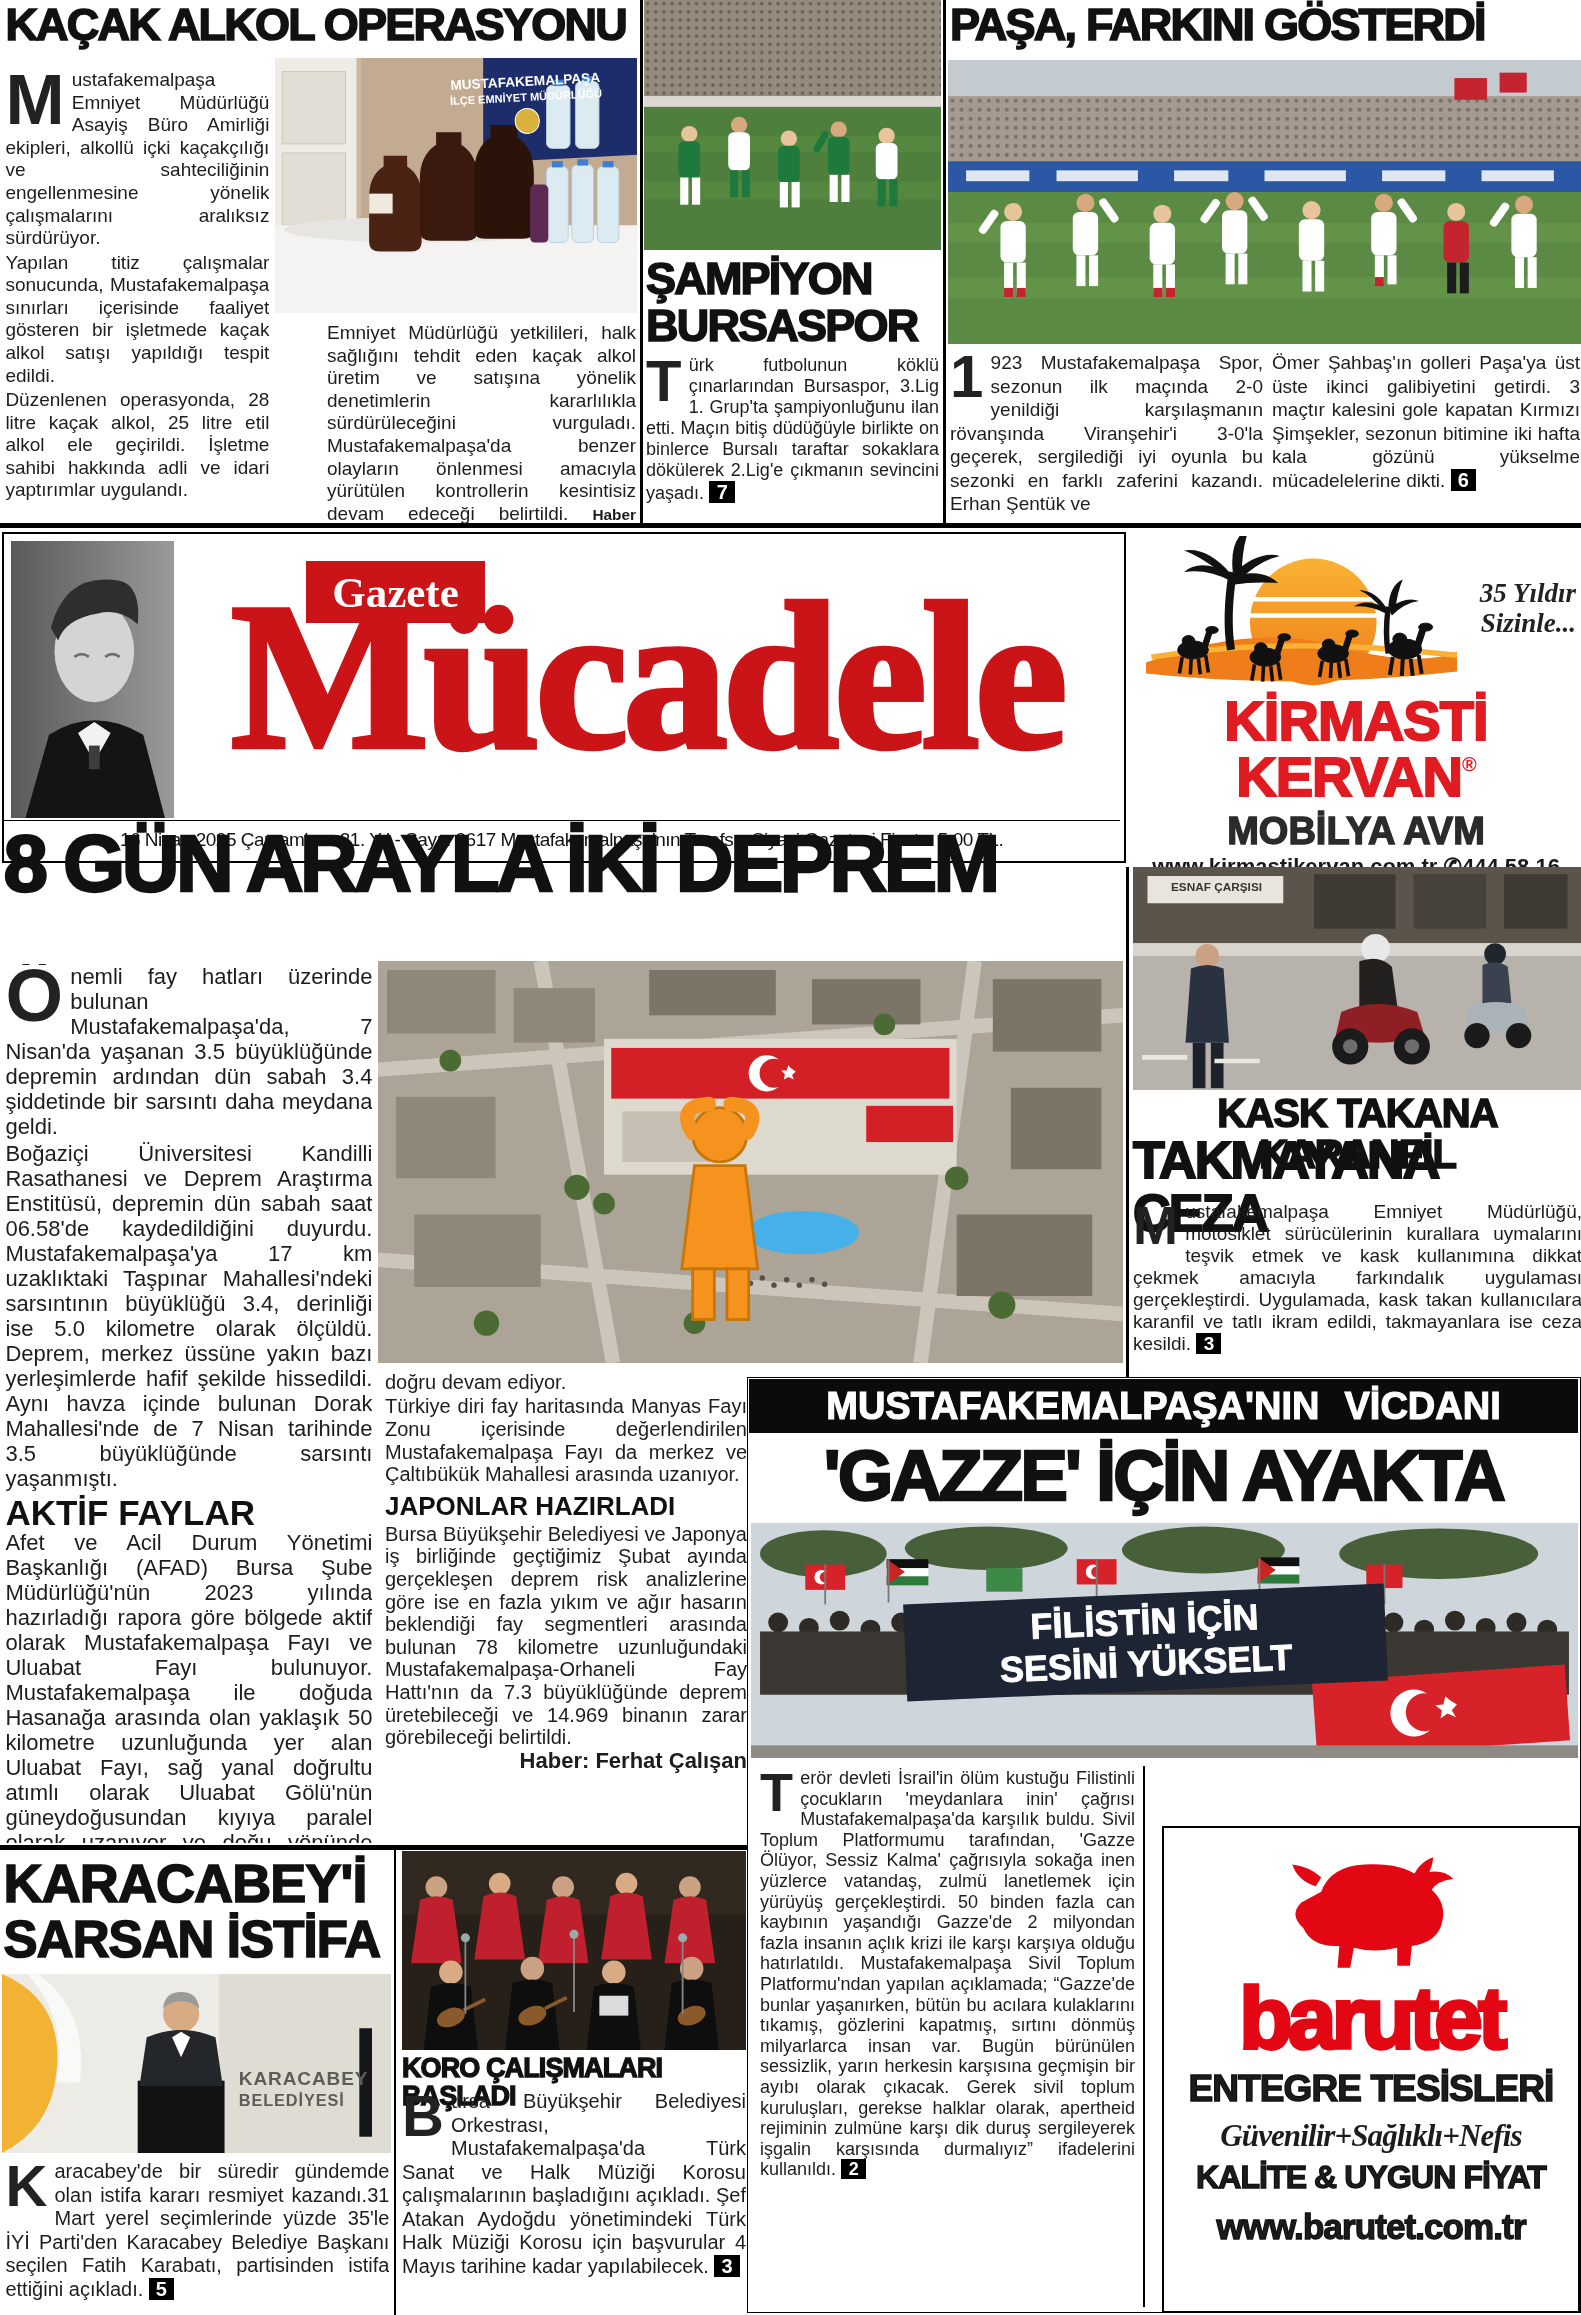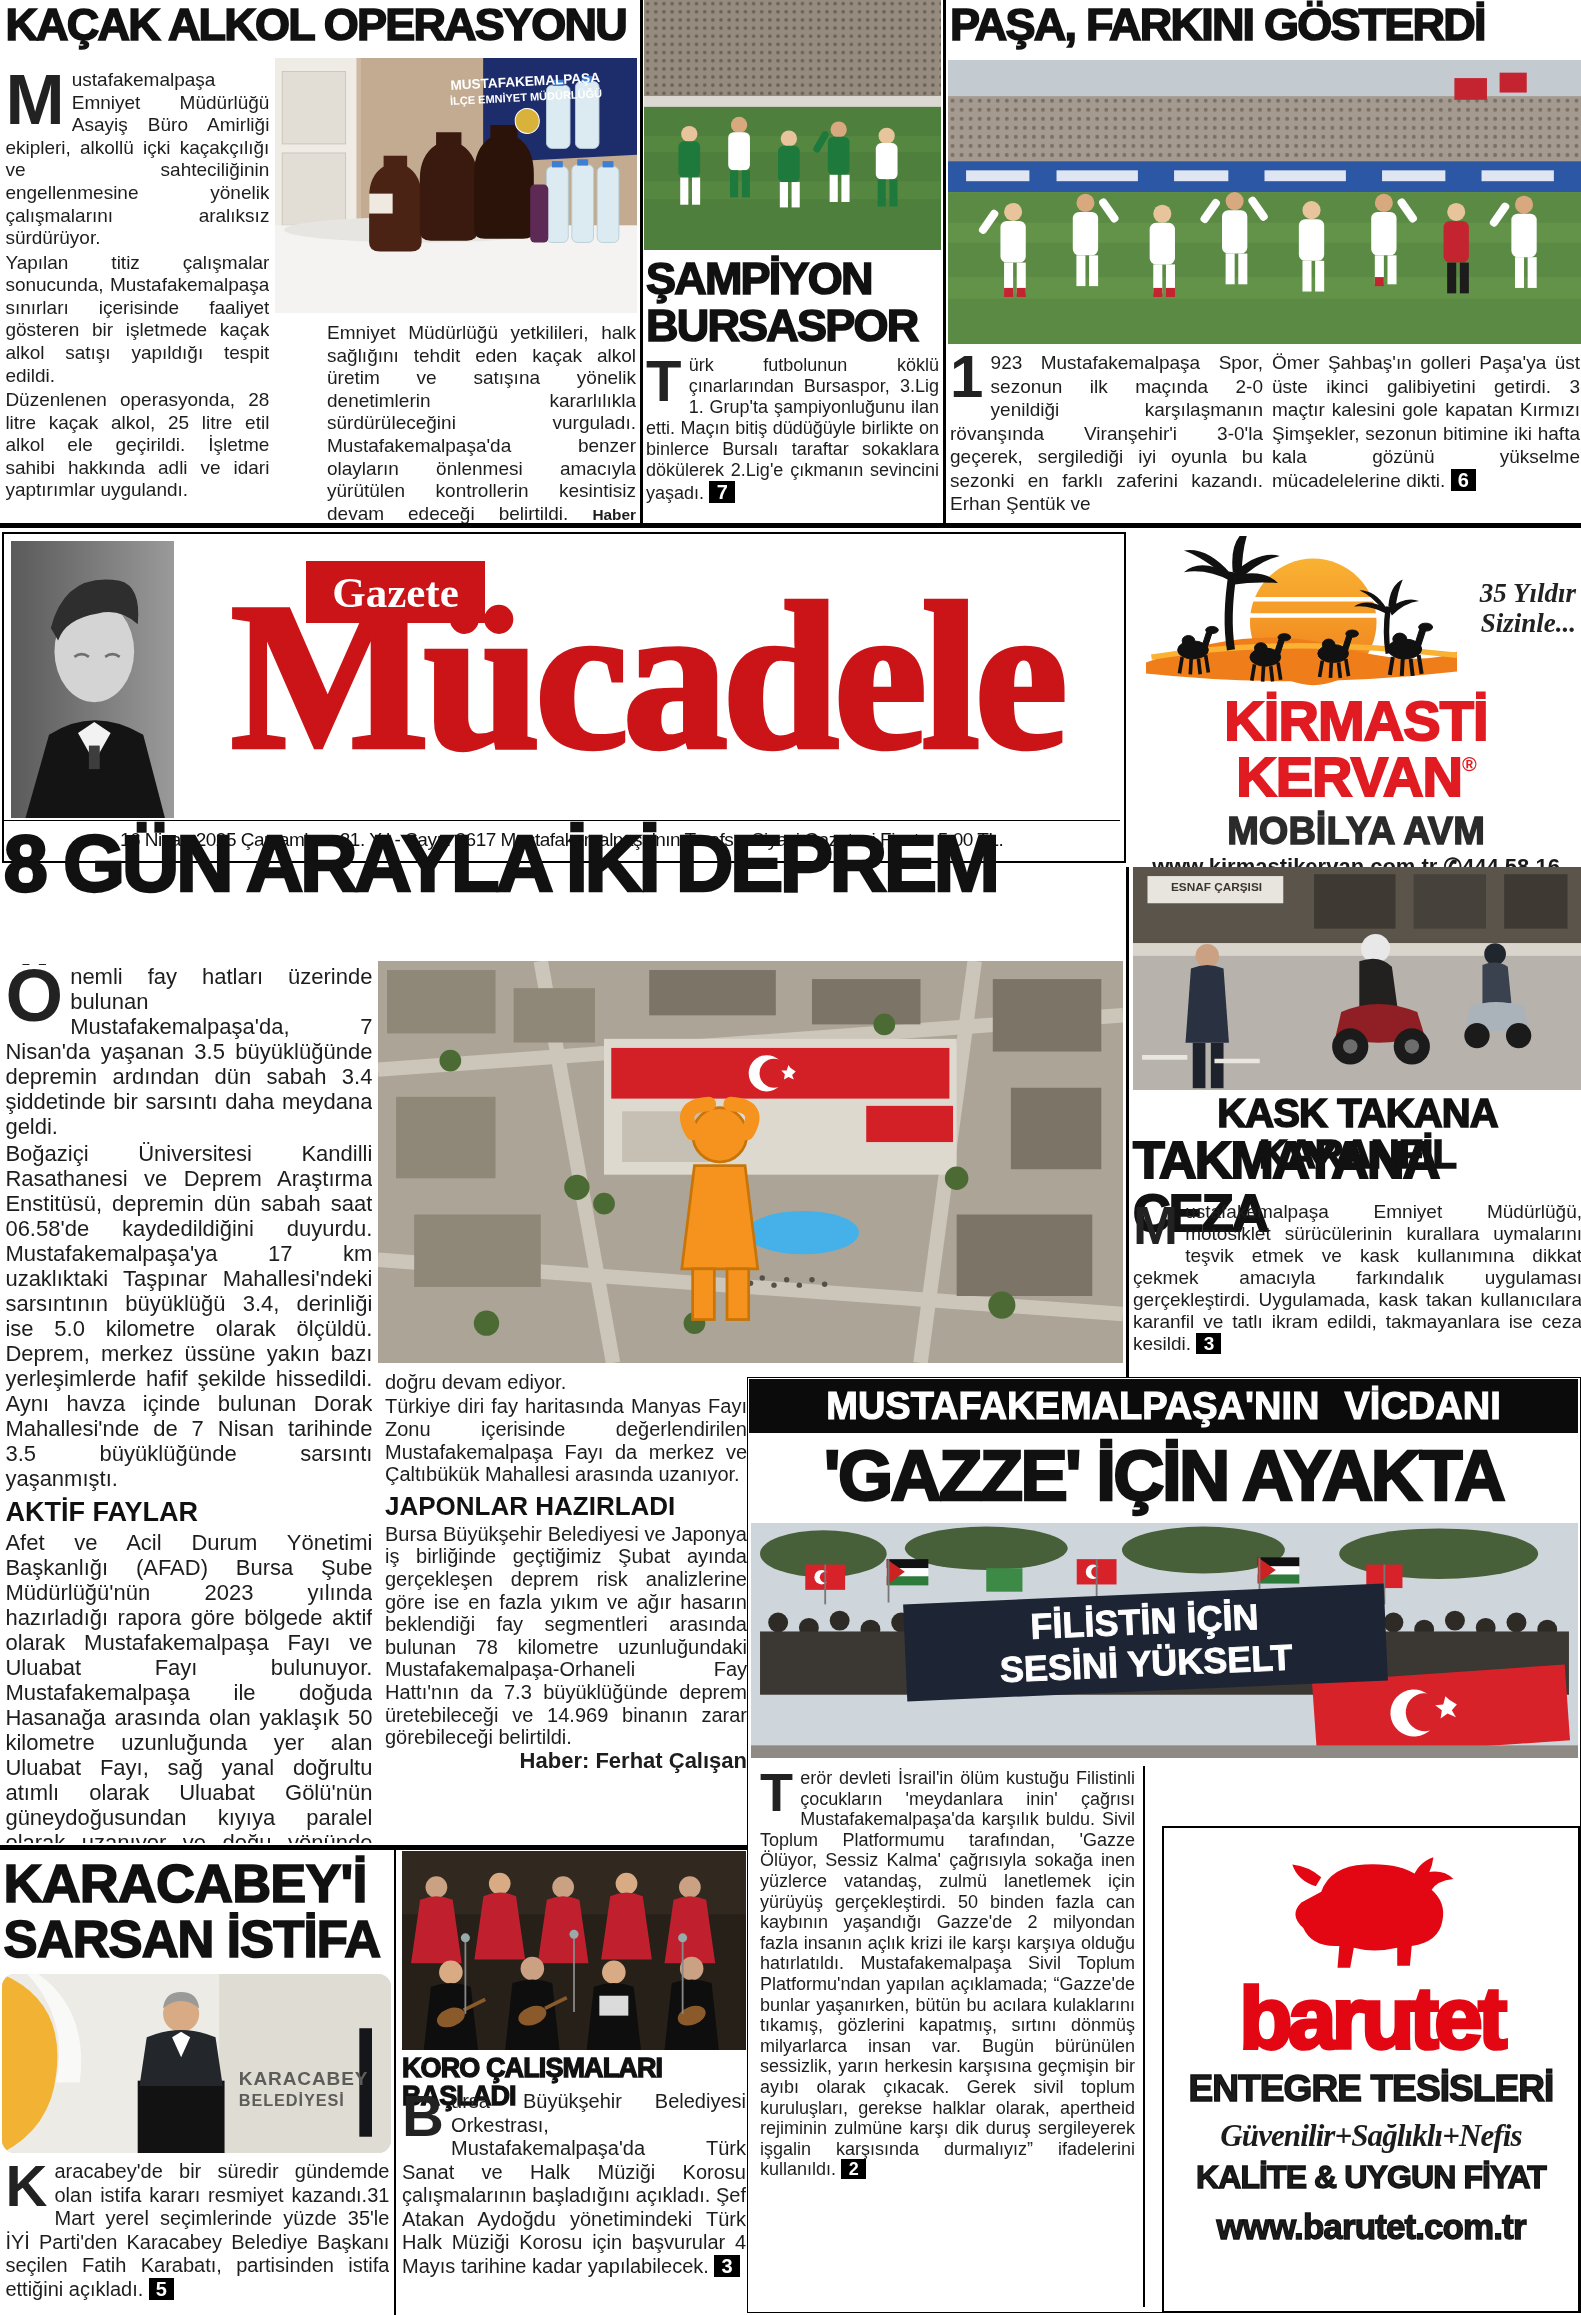--- a/index.html
+++ b/index.html
@@ -375,21 +375,21 @@
     <div class="abs kervan-web" style="left:0;top:322px;width:450px;font-size:22px;">
       <span>www.kirmastikervan.com.tr</span> <span>✆</span><span>444 58 16</span>
     </div>
   </div>
 
   <div class="abs hl" style="left:3.6px;top:823px;width:1124px;font-size:80px;letter-spacing:-3.6px;-webkit-text-stroke:2.4px #111;">8 GÜN ARAYLA İKİ DEPREM</div>
 
   <div class="abs body-txt" style="left:5.4px;top:964px;width:367px;height:879px;font-size:22px;line-height:25px;overflow:hidden;">
     <p><span class="dropcap" style="font-size:74px;">Ö</span><span>nemli fay hatları üzerinde bulunan Mustafakemalpaşa'da, 7 Nisan'da yaşanan 3.5 büyüklüğünde depremin ardından dün sabah 3.4 şiddetinde bir sarsıntı daha meydana geldi.</span></p>
     <p>Boğaziçi Üniversitesi Kandilli Rasathanesi ve Deprem Araştırma Enstitüsü, depremin dün sabah saat 06.58'de kaydedildiğini duyurdu. Mustafakemalpaşa'ya 17 km uzaklıktaki Taşpınar Mahallesi'ndeki sarsıntının büyüklüğü 3.4, derinliği ise 5.0 kilometre olarak ölçüldü. Deprem, merkez üssüne yakın bazı yerleşimlerde hafif şekilde hissedildi. Aynı havza içinde bulunan Dorak Mahallesi'nde de 7 Nisan tarihinde 3.5 büyüklüğünde sarsıntı yaşanmıştı.</p>
-    <p class="subhead" style="font-size:27px;">AKTİF FAYLAR</p>
+    <p class="subhead" style="font-size:35px;">AKTİF FAYLAR</p>
     <p>Afet ve Acil Durum Yönetimi Başkanlığı (AFAD) Bursa Şube Müdürlüğü'nün 2023 yılında hazırladığı rapora göre bölgede aktif olarak Mustafakemalpaşa Fayı ve Uluabat Fayı bulunuyor. Mustafakemalpaşa ile doğuda Hasanağa arasında olan yaklaşık 50 kilometre uzunluğunda yer alan Uluabat Fayı, sağ yanal doğrultu atımlı olarak Uluabat Gölü'nün güneydoğusundan kıyıya paralel olarak uzanıyor ve doğu yönünde Hasanağa'dan geçerek kuzeye</p>
   </div>
 
   <div class="abs photo" style="left:378px;top:961px;width:745px;height:402px;">
     <svg viewBox="0 0 824 444" preserveAspectRatio="none">
       <rect width="824" height="444" fill="#aca496"></rect>
       <g stroke="#d4cec2" stroke-width="16" opacity=".8">
         <path d="M0,120 L824,60" fill="none"></path>
           <path d="M0,330 L824,390" fill="none"></path>
           <path d="M180,0 L260,444" fill="none"></path>
@@ -618,21 +618,21 @@
     <div class="barutet-l1" style="margin-top:9px;">ENTEGRE TESİSLERİ</div>
     <div class="barutet-l2" style="margin-top:7.2px;">Güvenilir+Sağlıklı+Nefis</div>
     <div class="barutet-l3" style="margin-top:5px;">KALİTE &amp; UYGUN FİYAT</div>
     <div class="barutet-web" style="margin-top:11px;">www.barutet.com.tr</div>
   </div>
 
   <div class="abs hrule" style="left:0;top:1845px;width:747px;height:4.5px;"></div>
   <div class="abs hl" style="left:3.6px;top:1856px;width:387px;font-size:54px;letter-spacing:-0.9px;">KARACABEY'İ</div>
   <div class="abs hl" style="left:3.6px;top:1914px;width:387px;font-size:51px;letter-spacing:-0.9px;">SARSAN İSTİFA</div>
 
-  <div class="abs photo" style="left:1.8px;top:1974px;width:389px;height:179px;border-radius:13px;">
+  <div class="abs photo" style="left:1.8px;top:1974px;width:389px;height:179px;">
     <svg viewBox="0 0 430 198" preserveAspectRatio="none">
       <rect width="430" height="198" fill="#ecebe6"></rect>
       <rect x="240" y="0" width="190" height="198" fill="#dfdcd4"></rect>
       <path d="M0,0 Q70,30 60,110 Q54,170 0,198 L0,0 Z" fill="#f2b233"></path>
       <path d="M40,0 Q96,40 86,120 L60,120 Q74,50 28,0 Z" fill="#fff" opacity=".7"></path>
       <rect x="150" y="118" width="96" height="80" fill="#121212"></rect>
       <g>
           <circle cx="198" cy="44" r="20" fill="#d9ab85"></circle>
           <path d="M178,38 q20,-16 40,0 q-2,-18 -20,-18 q-18,0 -20,18" fill="#9a9a98"></path>
       <path d="M160,70 Q198,54 236,70 L244,124 L152,124 Z" fill="#23262b"></path>

